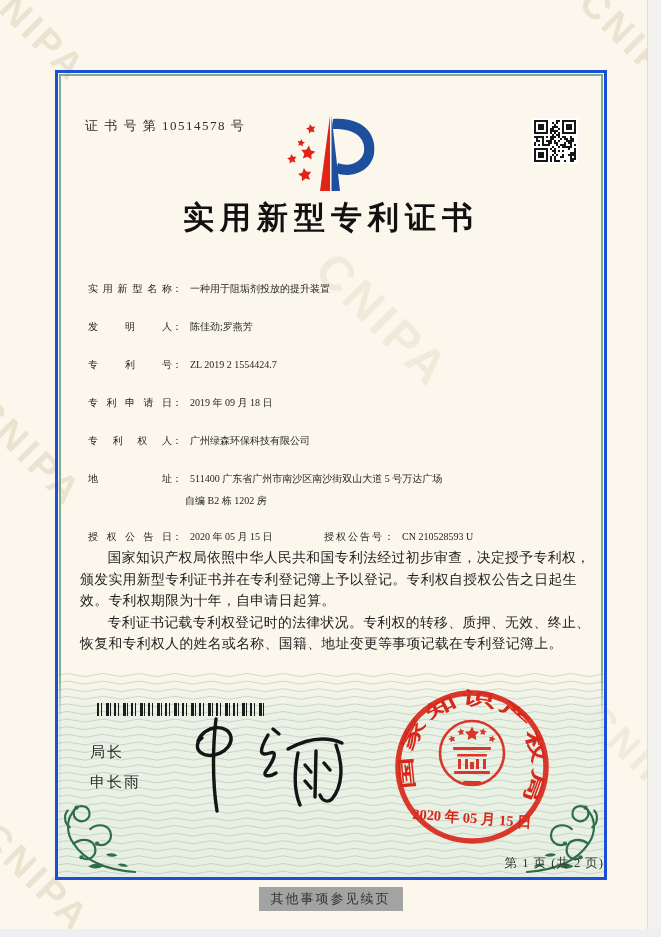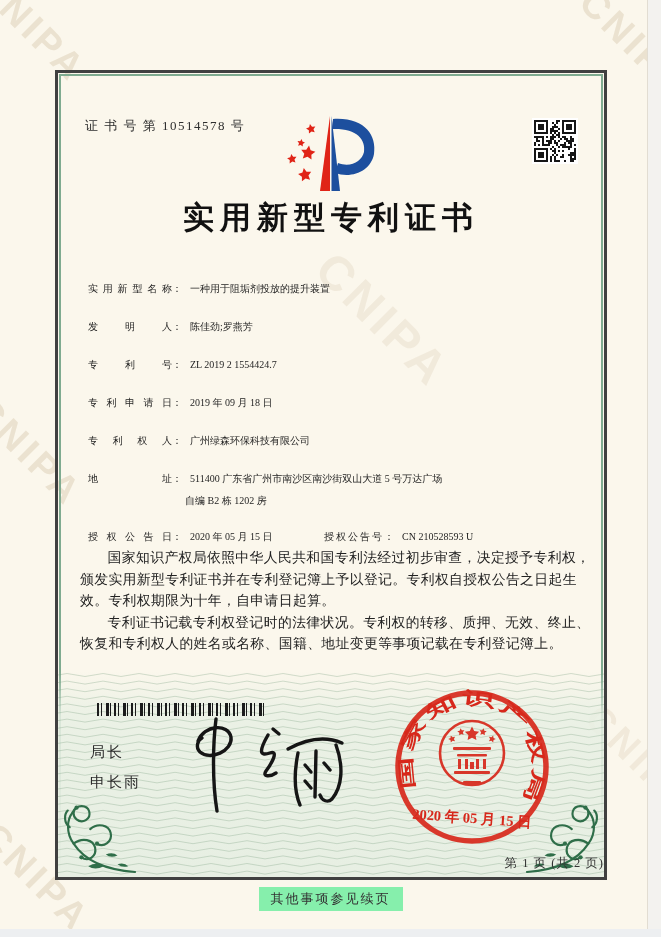--- a/index.html
+++ b/index.html
@@ -27,21 +27,21 @@
   .wm5{left:-32px;top:856px;}
   .wm6{left:572px;top:738px;color:rgba(203,186,153,0.22);}
 
   
   .edge-right{position:absolute;top:0;right:0;width:13px;height:100%;background:#f3f2ef;border-left:1px solid #e2ddd2;z-index:6;}
   .edge-bottom{position:absolute;left:0;bottom:0;width:100%;height:8px;background:#edeff1;z-index:6;}
 
   
   .frame{
     position:absolute;left:55px;top:70px;width:552px;height:810px;
-    border:3px solid #404040;box-sizing:border-box;z-index:2;
+    border:3px solid #1d4ed8;box-sizing:border-box;z-index:2;
   }
   .frame-inner{position:absolute;inset:1px;border:2px solid #7fab90;pointer-events:none;}
 
   .cert-no{position:absolute;left:27px;top:44px;font-size:13px;letter-spacing:1.5px;color:#2e2e2e;}
 
   .logo{position:absolute;left:222px;top:40px;width:100px;height:84px;}
 
   .title{
     position:absolute;left:0;top:124px;width:100%;text-align:center;
     font-size:31px;font-weight:bold;letter-spacing:6px;color:#111;font-family:Liberation Serif, serif;
@@ -89,21 +89,21 @@
 
   .signature{position:absolute;left:118px;top:636px;width:178px;height:108px;}
 
   .seal{position:absolute;left:334px;top:614px;width:160px;height:160px;}
   .seal text{font-family:"Liberation Serif","DejaVu Serif",serif;}
 
   .page-info{position:absolute;left:0;top:782px;width:100%;text-align:right;font-size:12.5px;letter-spacing:1px;color:#333;}
 
   .continuation{
     position:absolute;left:50%;top:887px;transform:translateX(-50%);
-    background:#86efac;padding:3px 12px;font-size:13px;letter-spacing:2px;color:#333;z-index:5;white-space:nowrap;
+    background:#a3a3a3;padding:3px 12px;font-size:13px;letter-spacing:2px;color:#333;z-index:5;white-space:nowrap;
   }
 </style>
 </head>
 <body>
 
 <div class="page">
 
   <div class="wm wm1">CNIPA</div>
   <div class="wm wm2">CNIPA</div>
   <div class="wm wm3">CNIPA</div>

